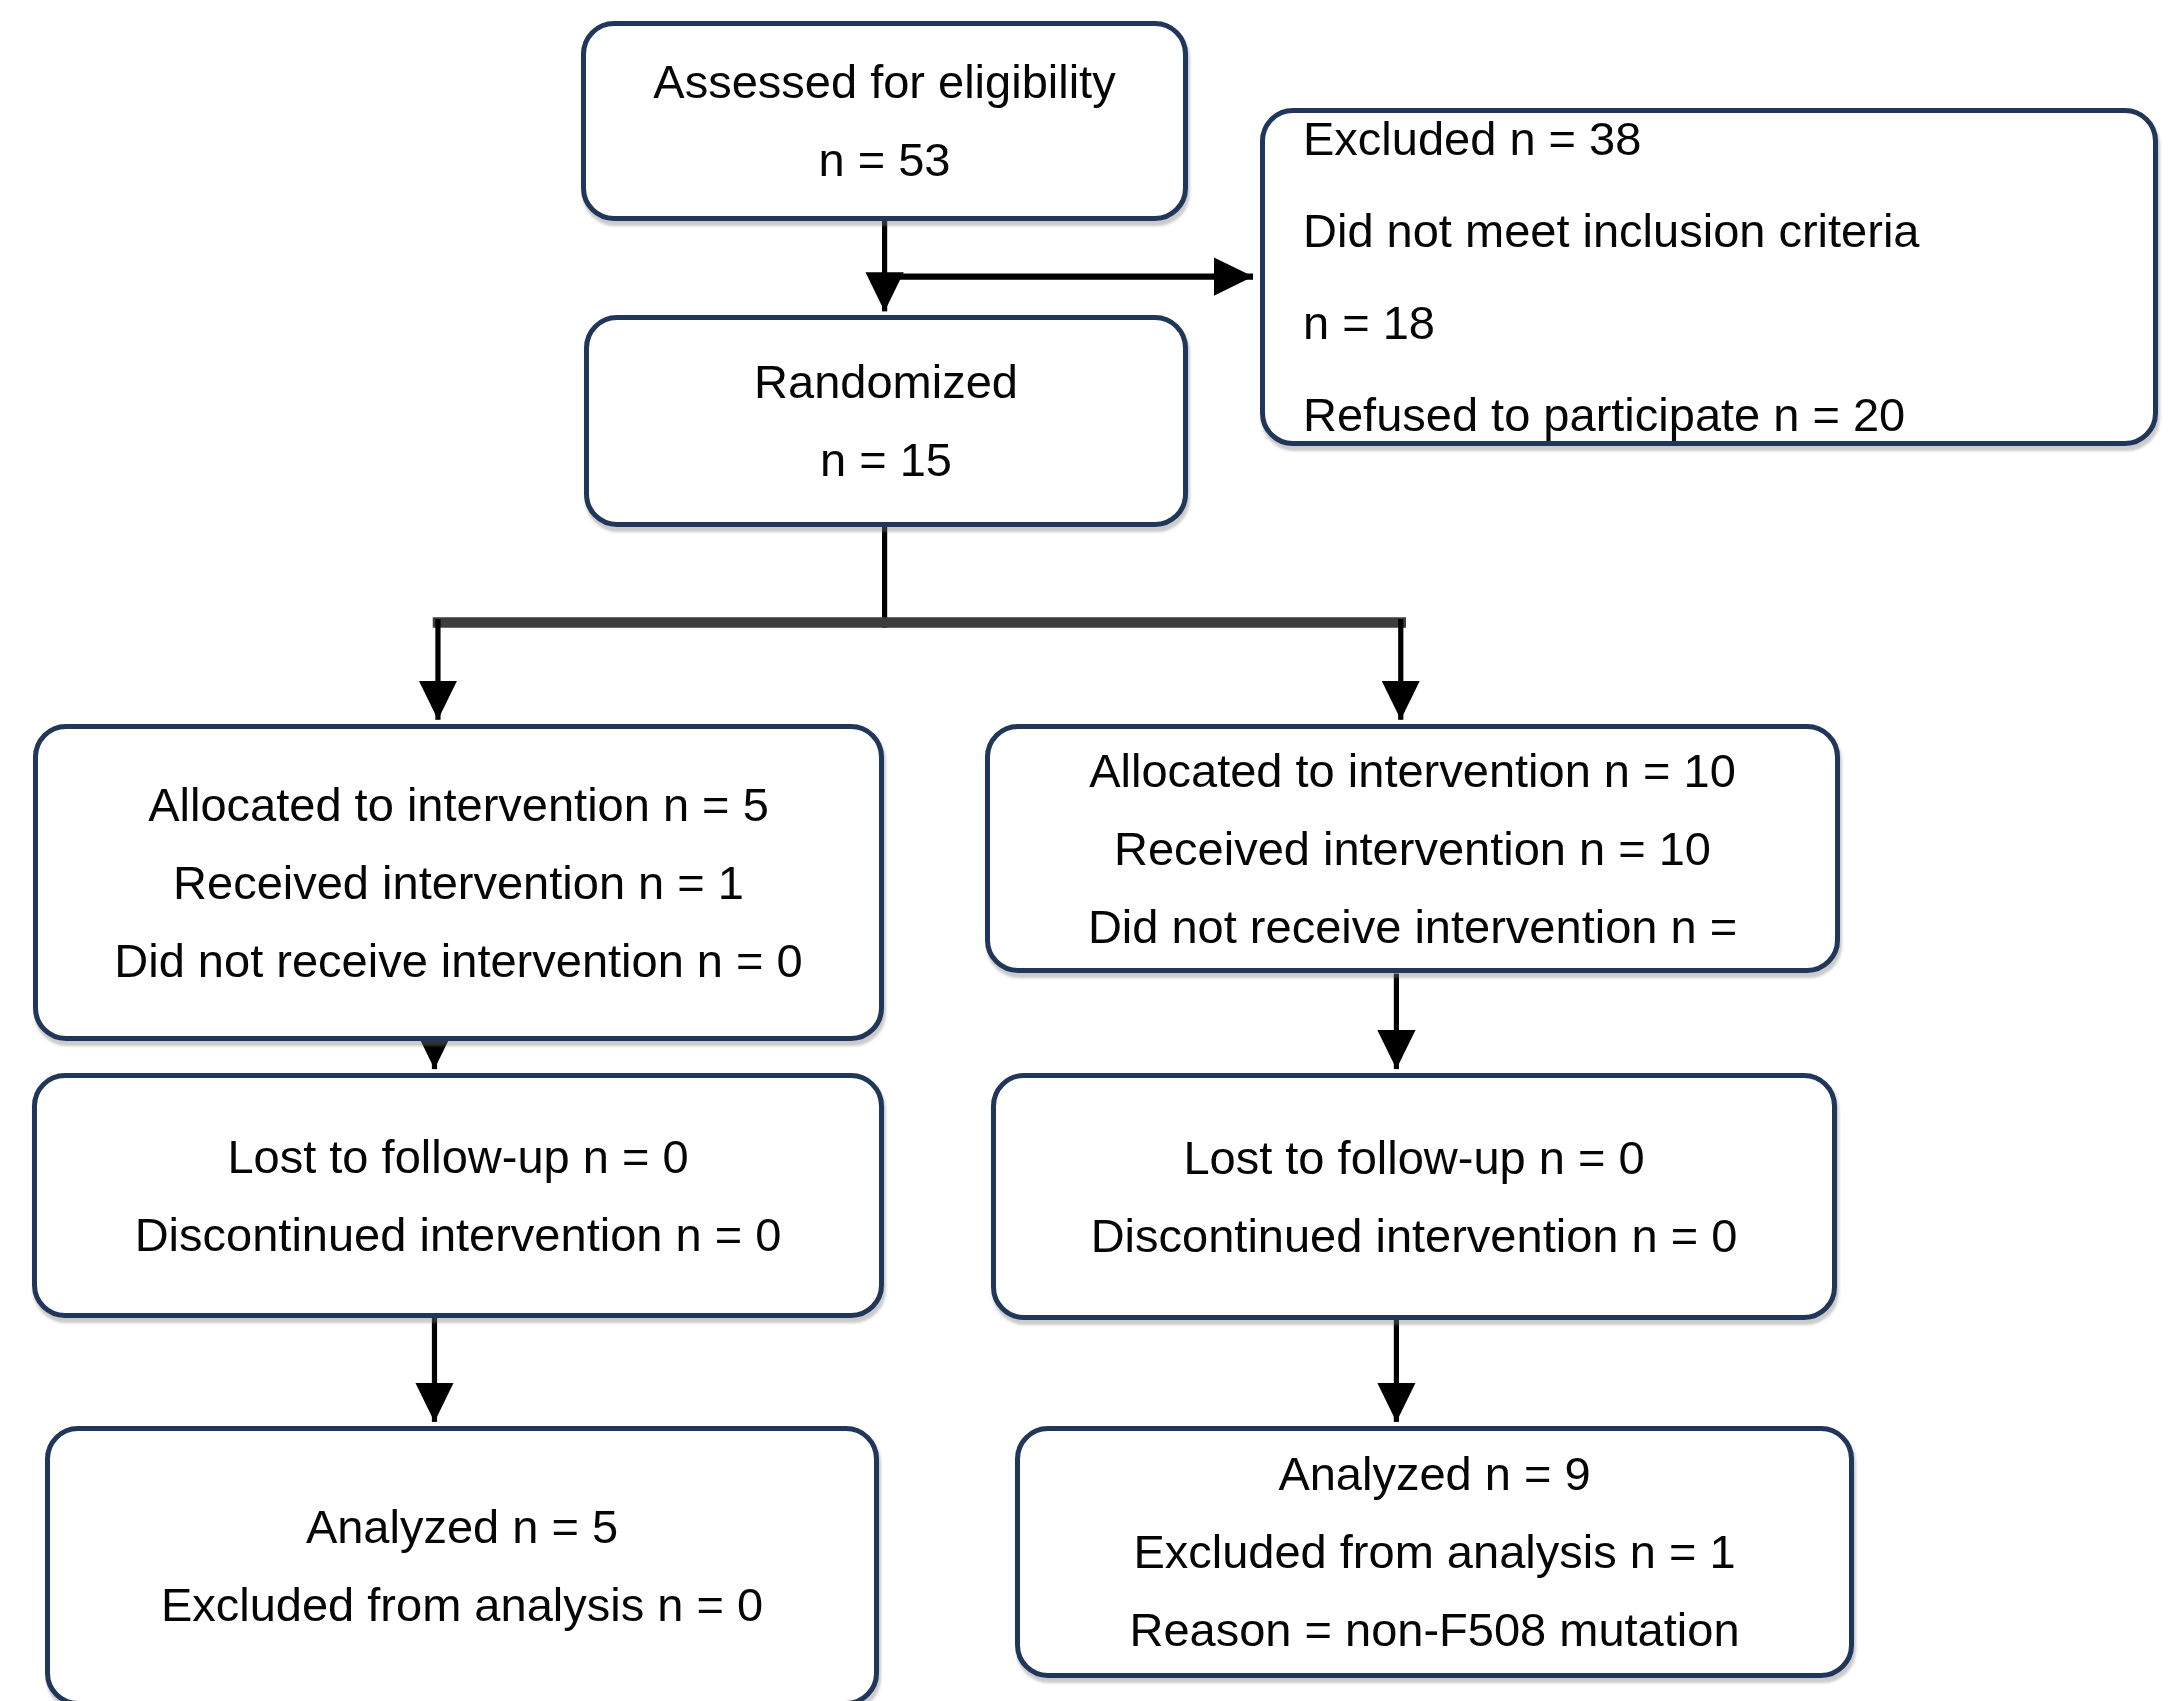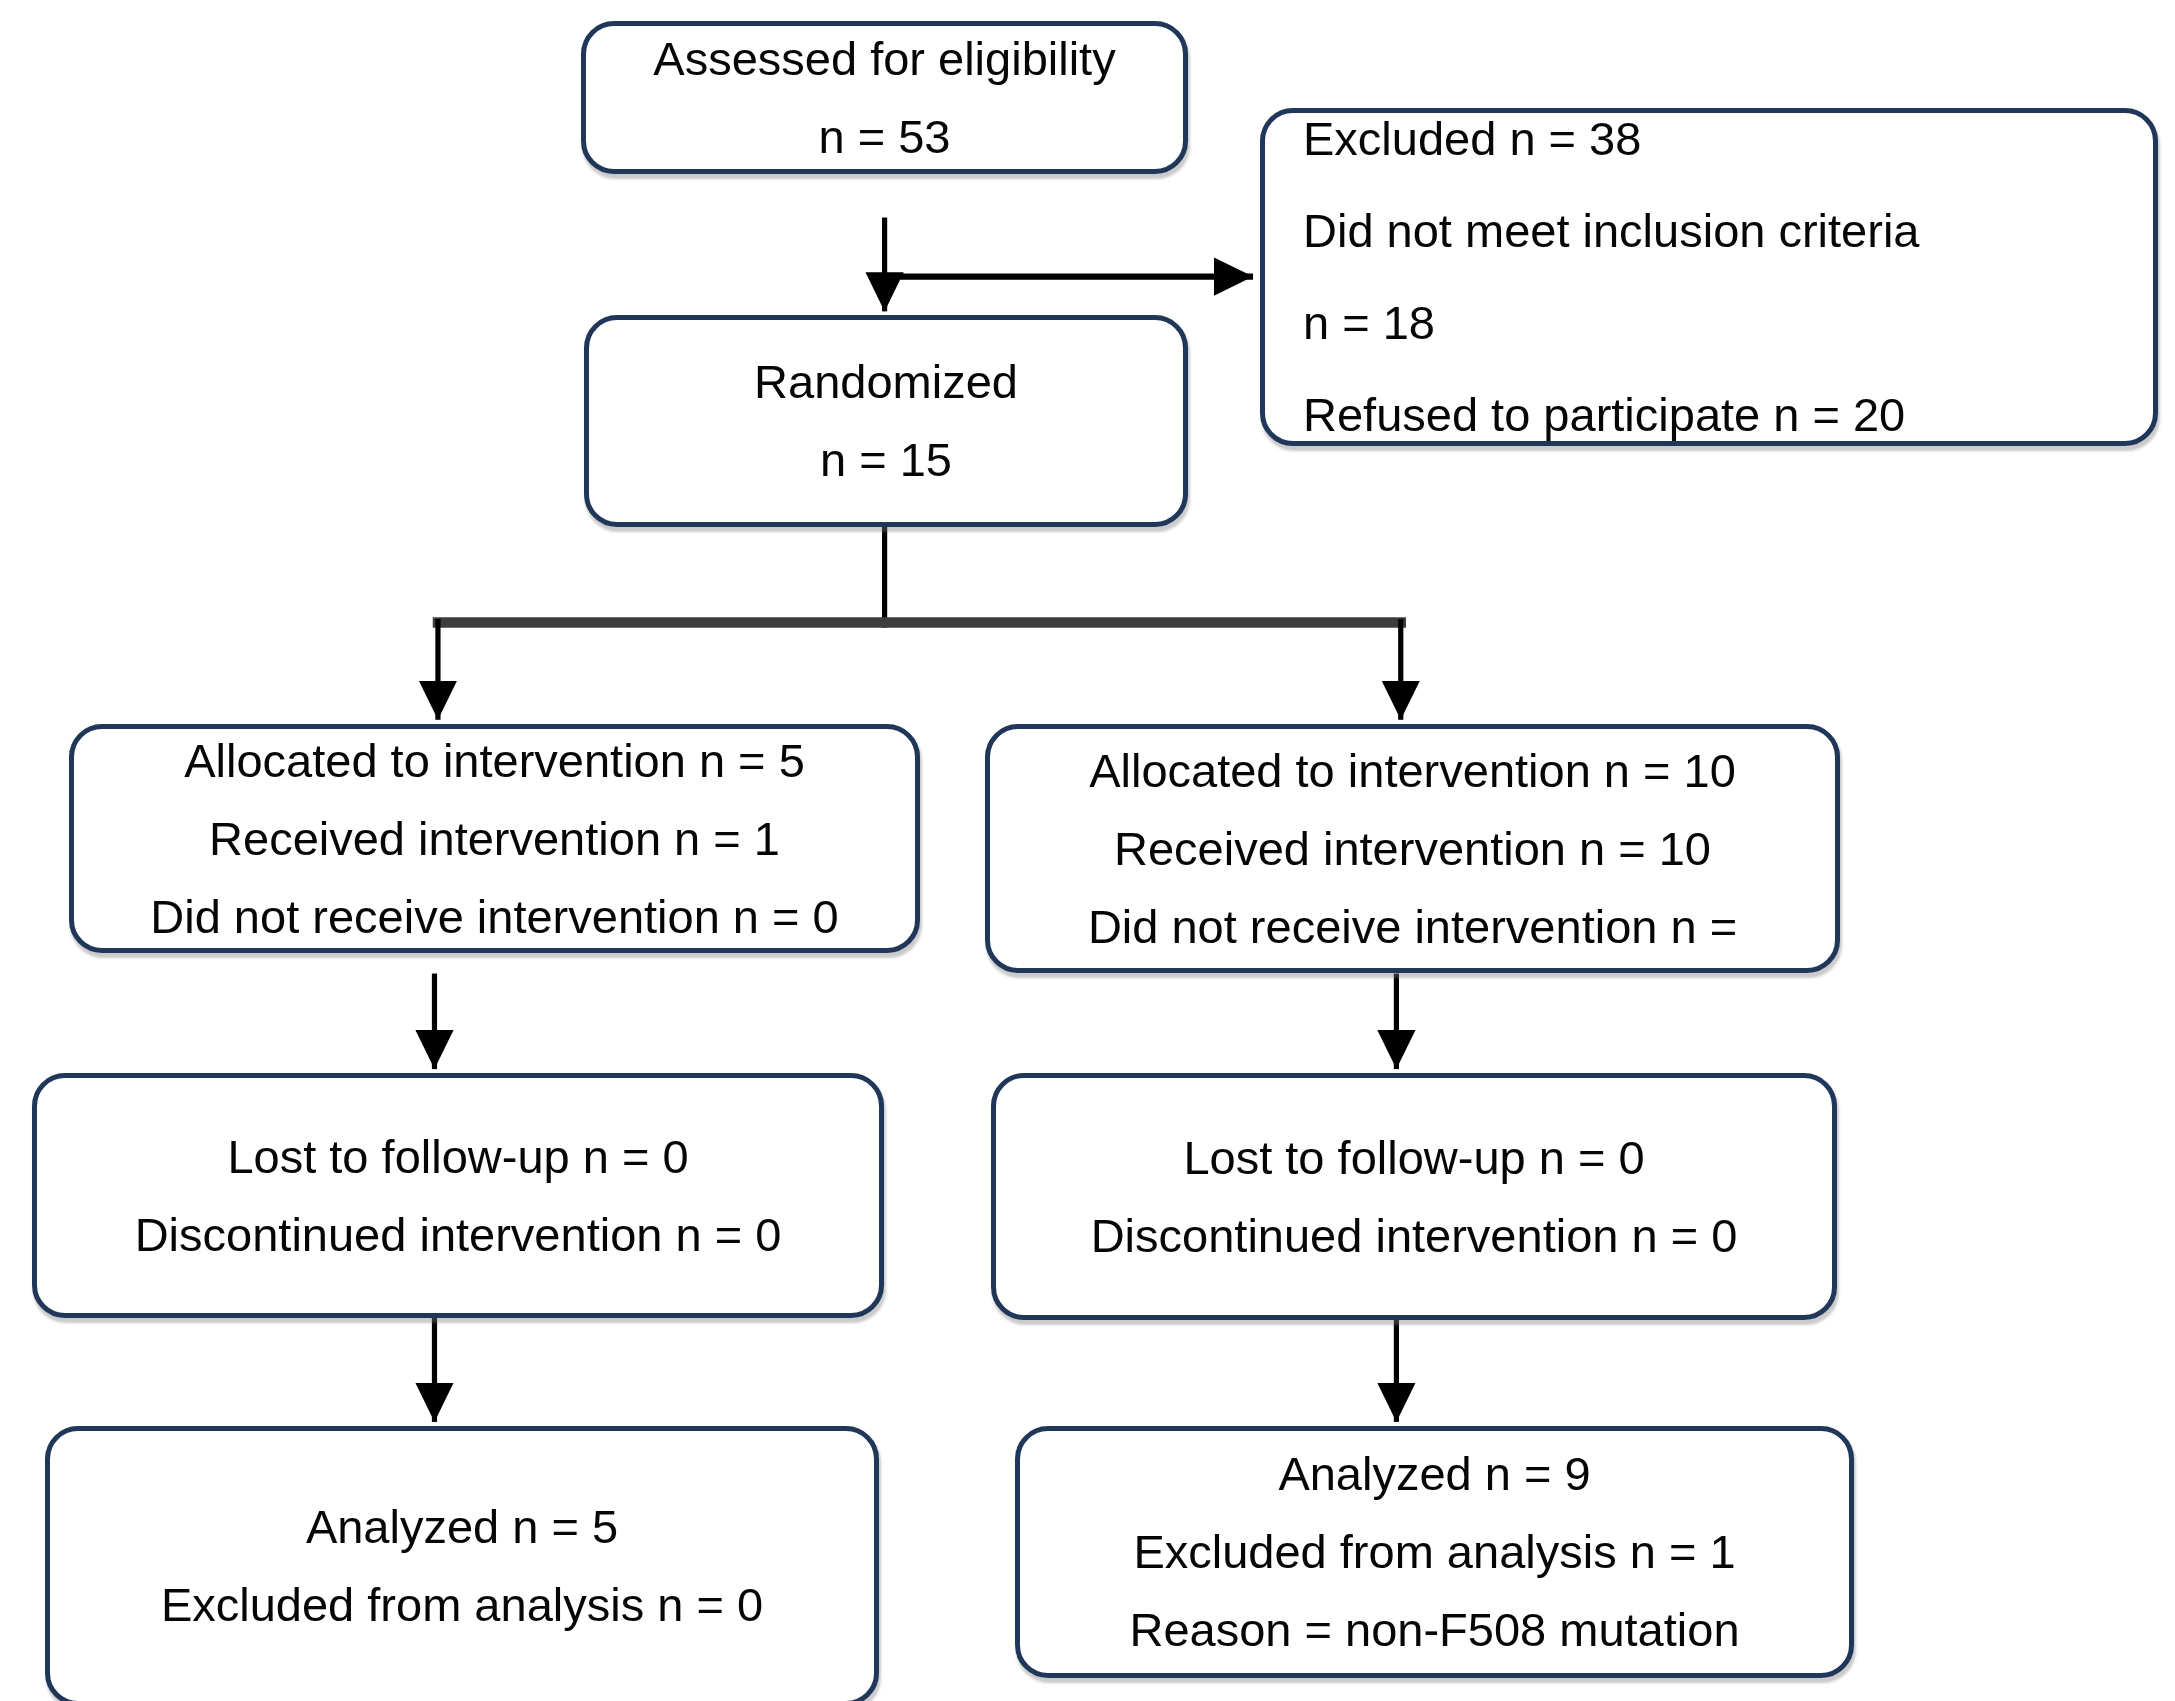--- a/index.html
+++ b/index.html
@@ -62,38 +62,38 @@
     <line x1="1018" y1="605" x2="1018" y2="722" stroke="#000000" stroke-width="6"></line>
     <line x1="498" y1="716" x2="1618" y2="716" stroke="#3d3d3d" stroke-width="12"></line>
     <line x1="504" y1="712" x2="504" y2="828" stroke="#000000" stroke-width="6" marker-end="url(#arrowhead)"></line>
     <line x1="1612" y1="712" x2="1612" y2="828" stroke="#000000" stroke-width="6" marker-end="url(#arrowhead)"></line>
     <line x1="500" y1="1120" x2="500" y2="1230" stroke="#000000" stroke-width="6" marker-end="url(#arrowhead)"></line>
     <line x1="1607" y1="1120" x2="1607" y2="1230" stroke="#000000" stroke-width="6" marker-end="url(#arrowhead)"></line>
     <line x1="500" y1="1515" x2="500" y2="1636" stroke="#000000" stroke-width="6" marker-end="url(#arrowhead)"></line>
     <line x1="1607" y1="1517" x2="1607" y2="1636" stroke="#000000" stroke-width="6" marker-end="url(#arrowhead)"></line>
   </svg>
 
-  <div class="box" style="left:581px; top:21px; width:607px; height:153px;">
+  <div class="box" style="left:581px; top:21px; width:607px; height:200px;">
     <div class="line">Assessed for eligibility</div>
     <div class="line">n = 53</div>
   </div>
 
   <div class="box left-align" style="left:1260px; top:108px; width:898px; height:338px;">
     <div class="line">Excluded n = 38</div>
     <div class="line indent">Did not meet inclusion criteria</div>
     <div class="line indent">n = 18</div>
     <div class="line indent">Refused to participate n = 20</div>
   </div>
 
   <div class="box" style="left:584px; top:315px; width:604px; height:212px;">
     <div class="line">Randomized</div>
     <div class="line">n = 15</div>
   </div>
 
-  <div class="box" style="left:33px; top:724px; width:851px; height:229px;margin-left:36px;">
+  <div class="box" style="left:33px; top:724px; width:851px; height:317px;">
     <div class="line">Allocated to intervention n = 5</div>
     <div class="line">Received intervention n = 1</div>
     <div class="line">Did not receive intervention n = 0</div>
   </div>
 
   <div class="box" style="left:985px; top:724px; width:855px; height:249px;">
     <div class="line">Allocated to intervention n = 10</div>
     <div class="line">Received intervention n = 10</div>
     <div class="line">Did not receive intervention n =</div>
   </div>

